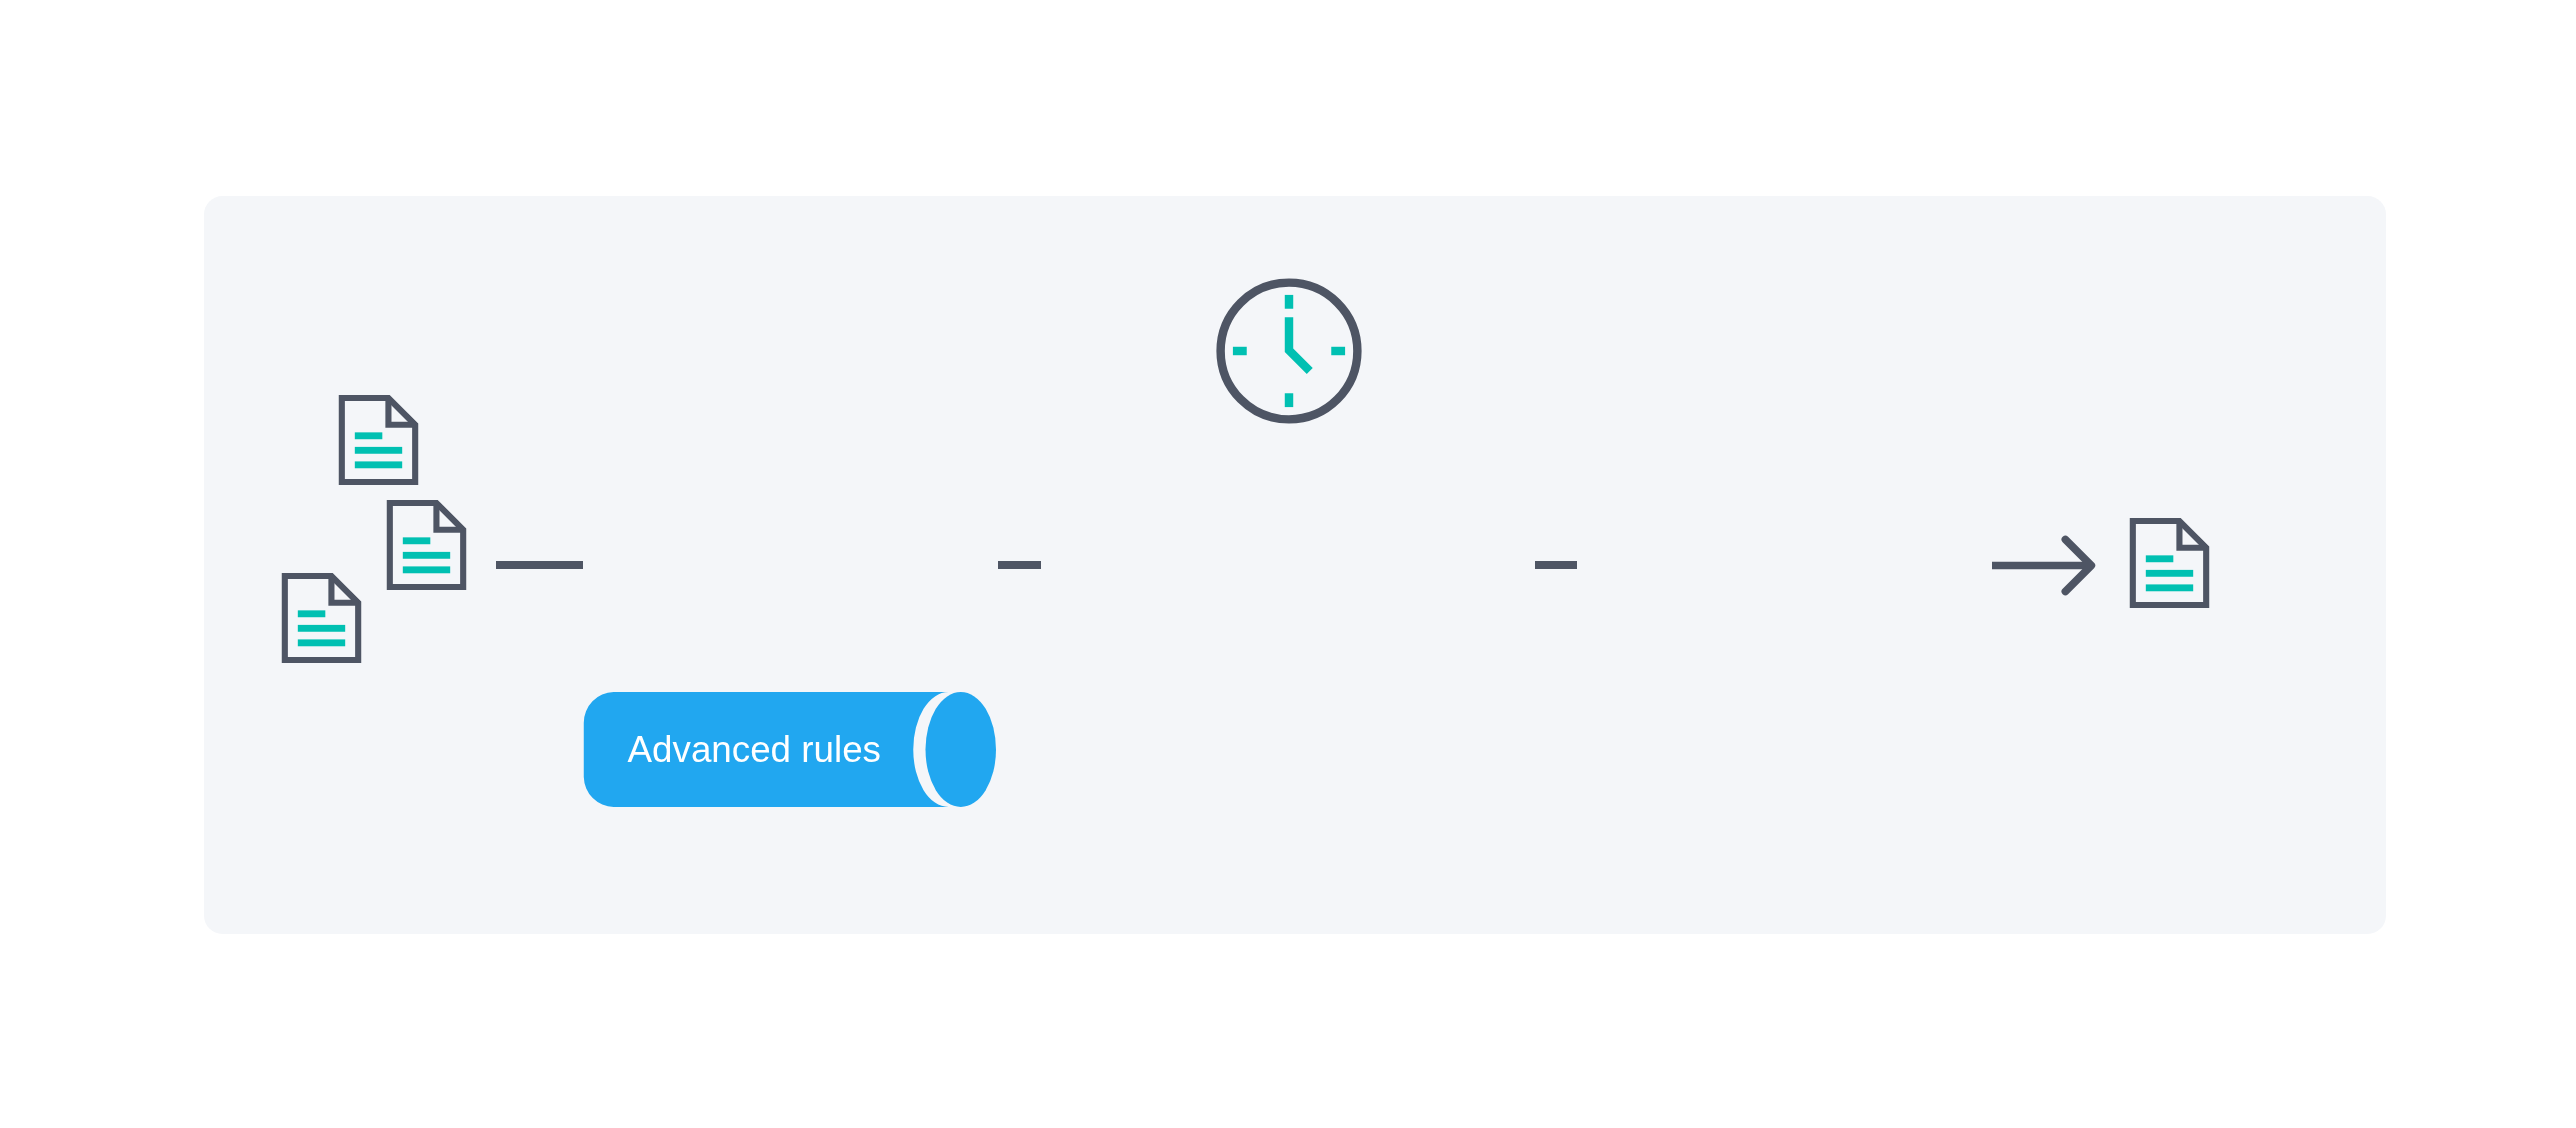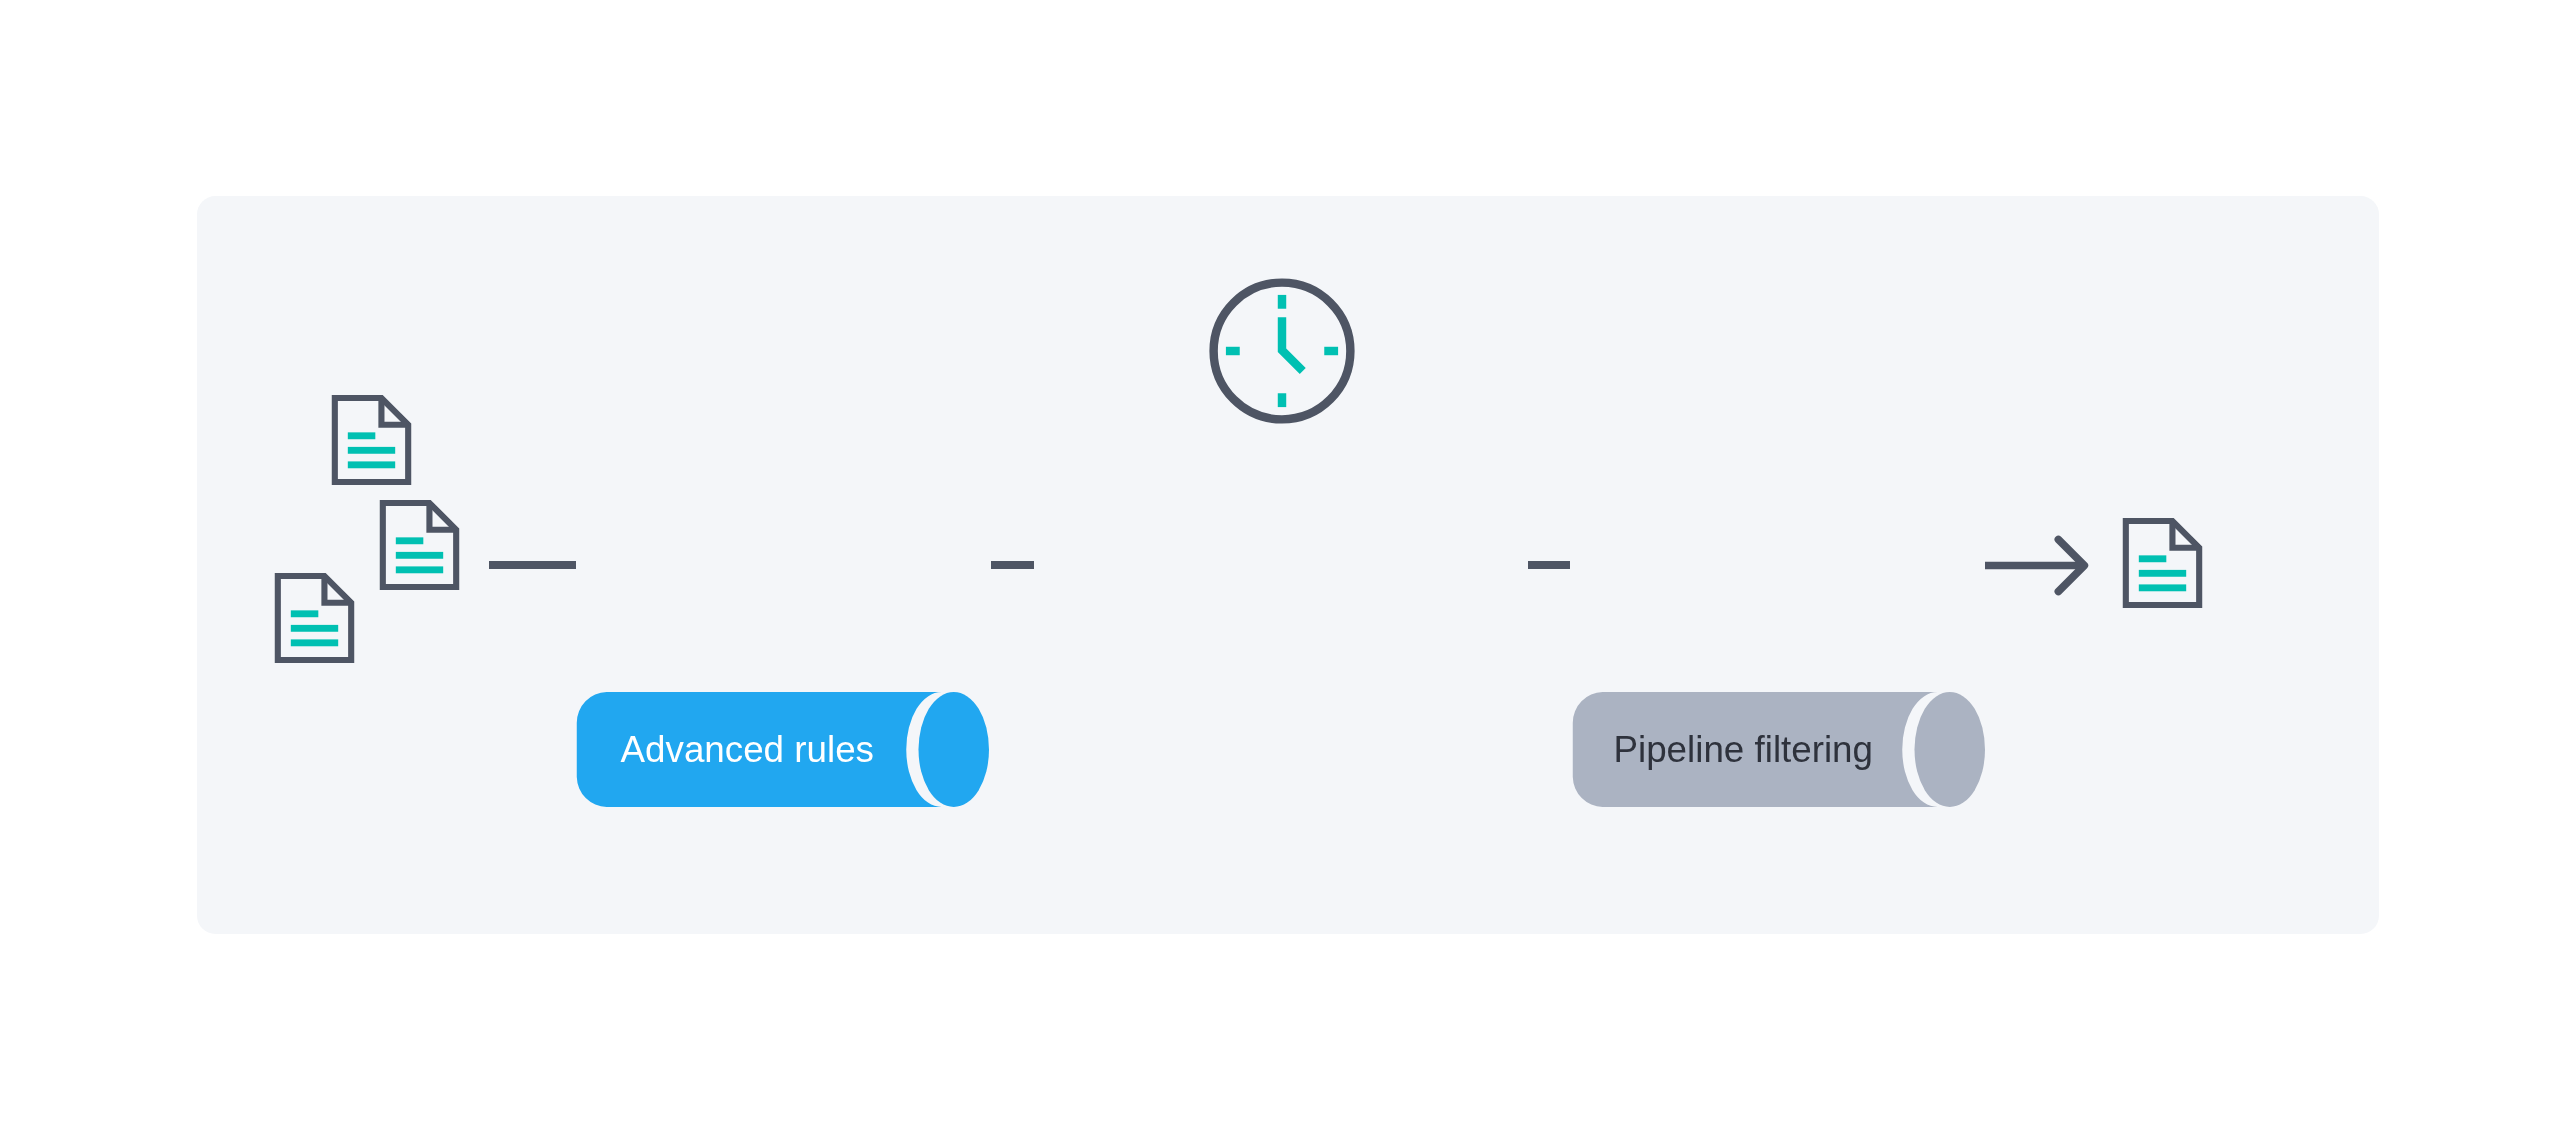--- a/index.html
+++ b/index.html
@@ -8,21 +8,21 @@
     --slate:#4E5564;
     --teal:#00C0B2;
   }
   *{margin:0;padding:0;box-sizing:border-box;}
   html,body{background:var(--canvas-bg);}
   body{
     width:2576px;height:1129px;position:relative;overflow:hidden;
     font-family:"Liberation Sans", sans-serif;
   }
   .panel{
-    position:absolute;left:197px;top:196px;width:2182px;height:738px;
+    position:absolute;left:204px;top:196px;width:2182px;height:738px;
     background:var(--panel-bg);border-radius:18.4px;
   }
   .doc-icon{position:absolute;width:81px;height:92px;}
   .h-line{
     position:absolute;height:7.7px;top:560px;background:var(--slate);
   }
   .cylinder{position:absolute;top:495px;height:117px;}
   .cylinder svg{display:block;overflow:visible;}
   .cyl-label{
     font-family:"Liberation Sans", sans-serif;
@@ -80,22 +80,15 @@
     <polyline points="96,12 130,46 96,80" fill="none" stroke="var(--slate)" stroke-width="10" stroke-linecap="round" stroke-linejoin="round"></polyline>
   </svg>
 
   <div class="cylinder" style="left:379px;width:413px">
       <svg width="413" height="117" viewBox="0 0 539 152">
         <path d="M 40 1 L 477 1 A 46 75 0 0 0 431 76 A 46 75 0 0 0 477 151 L 40 151 A 40 40 0 0 1 1 112 L 1 41 A 40 40 0 0 1 40 1 Z" fill="#21A7F0"></path>
         <ellipse cx="493" cy="76" rx="46" ry="75" fill="#21A7F0"></ellipse>
         <text x="223.5" y="76" text-anchor="middle" dominant-baseline="central" class="cyl-label" fill="#FFFFFF">Advanced rules</text>
       </svg>
     </div>
-  <div class="cylinder" style="left:1375px;width:413px">
-      <svg width="413" height="117" viewBox="0 0 539 152">
-        <path d="M 40 1 L 477 1 A 46 75 0 0 0 431 76 A 46 75 0 0 0 477 151 L 40 151 A 40 40 0 0 1 1 112 L 1 41 A 40 40 0 0 1 40 1 Z" fill="#ABB3C2"></path>
-        <ellipse cx="493" cy="76" rx="46" ry="75" fill="#ABB3C2"></ellipse>
-        <text x="223.5" y="76" text-anchor="middle" dominant-baseline="central" class="cyl-label" fill="#2E323C">Pipeline filtering</text>
-      </svg>
-    </div>
 
 </div>
 
 
 </body></html>

